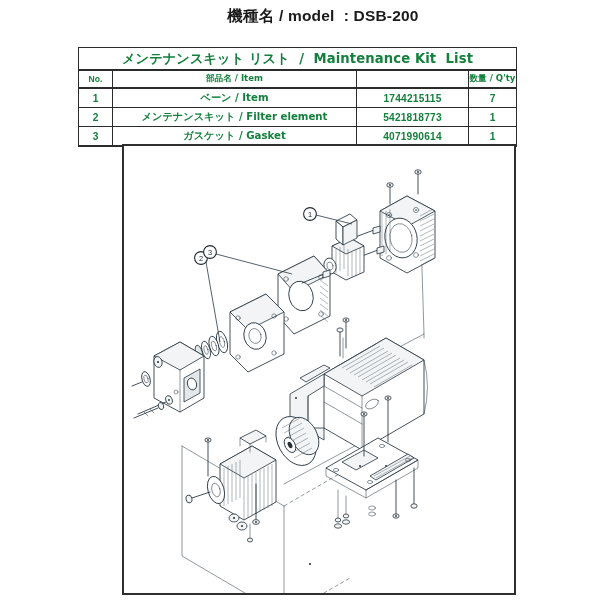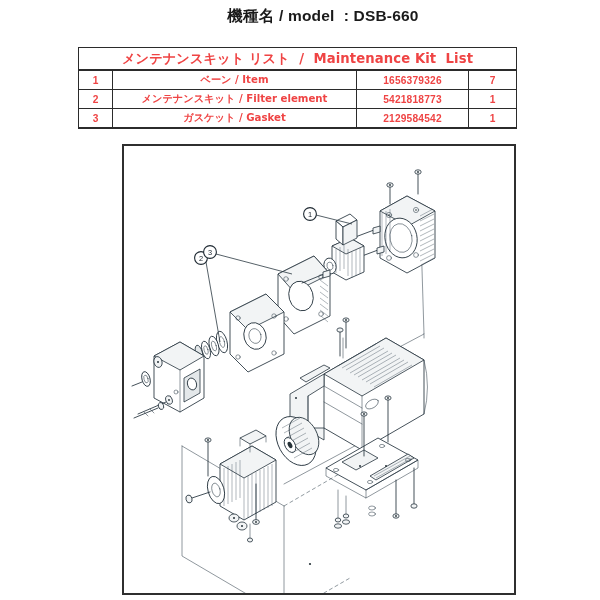--- a/index.html
+++ b/index.html
@@ -50,21 +50,21 @@
     table-layout: fixed;
     background: #fff;
   }
   table.kit td, table.kit th {
     border: 1px solid #2b2b2b;
     padding: 0;
     margin: 0;
     text-align: center;
     vertical-align: middle;
     font-weight: bold;
-    color: #ef4444;
+    color: #15803d;
   }
   table.kit .title-row th {
     height: 21px;
     font-size: 13.2px;
     border-bottom-width: 2px;
     letter-spacing: 0.1px;
     white-space: pre;
   }
   table.kit .head-row td {
     height: 16px;
@@ -106,53 +106,59 @@
   .fille { fill: #e4e8ea; stroke: #24323c; stroke-width: 0.8; stroke-linejoin: round; }
   .calloutC { fill: #ffffff; stroke: #1f2a33; stroke-width: 1.1; }
   .calloutT { fill: #15202a; font-family: "Liberation Sans", sans-serif; font-size: 7.4px; text-anchor: middle; }
   .leader { fill: none; stroke: #2b3841; stroke-width: 0.8; }
   .spk { fill: #263238; }
 </style>
 </head>
 <body>
 
 <div id="doc-header">
-  <span class="model-line"><span class="jp">機種名</span><span class="sep"> / </span><span>model</span><span>  : </span><span>DSB-660</span></span>
+  <span class="model-line"><span class="jp">機種名</span><span class="sep"> / </span><span>model</span><span>  : </span><span>DSB-200</span></span>
 </div>
 
 <div id="kit-table-wrap">
   <table class="kit">
     <colgroup>
       <col class="col-no">
         <col class="col-item">
         <col class="col-part">
         <col class="col-qty">
     </colgroup>
     <thead>
       <tr class="title-row">
         <th colspan="4" class="jpfont">メンテナンスキット リスト  /  Maintenance Kit  List</th>
       </tr>
+      <tr class="head-row">
+        <td>No.</td>
+        <td class="jpfont">部品名 / Item</td>
+        <td></td>
+        <td class="jpfont">数量 / Q'ty</td>
+      </tr>
     </thead>
     <tbody>
       <tr>
         <td class="cell-no">1</td>
         <td class="jpfont">ベーン / Item</td>
-        <td class="num-mono">1656379326</td>
+        <td class="num-mono">1744215115</td>
         <td>7</td>
       </tr>
       <tr>
         <td class="cell-no">2</td>
         <td class="jpfont">メンテナンスキット / Filter element</td>
         <td class="num-mono">5421818773</td>
         <td>1</td>
       </tr>
       <tr>
         <td class="cell-no">3</td>
         <td class="jpfont">ガスケット / Gasket</td>
-        <td class="num-mono">2129584542</td>
+        <td class="num-mono">4071990614</td>
         <td>1</td>
       </tr>
     </tbody>
   </table>
 </div>
 
 <div id="diagram-box">
   <svg id="diagram-svg" width="390" height="447" viewBox="0 0 390 447" xmlns="http://www.w3.org/2000/svg">
 
     <g>

